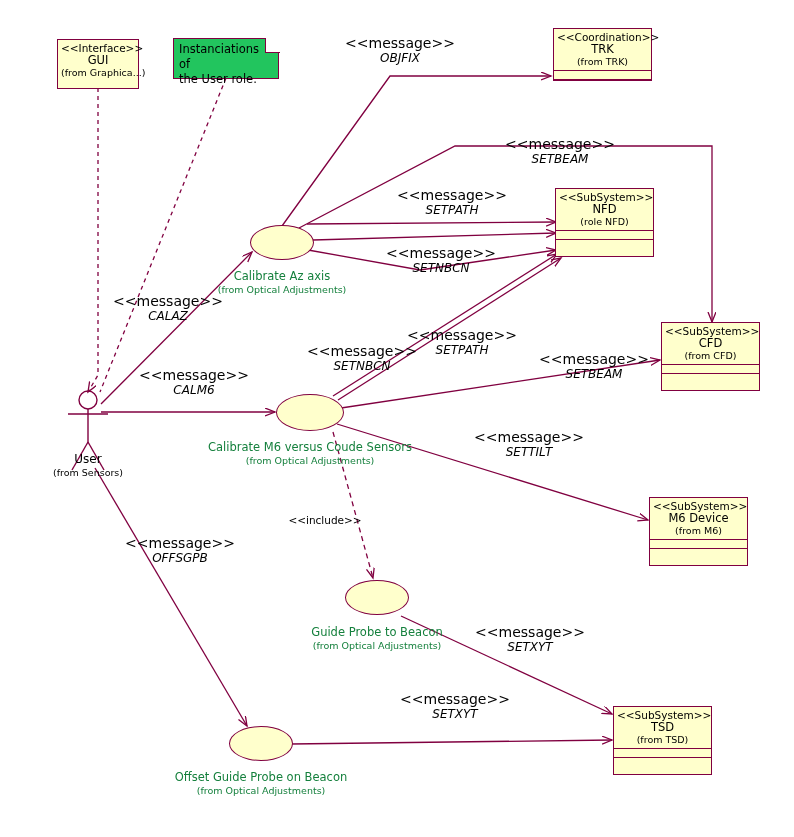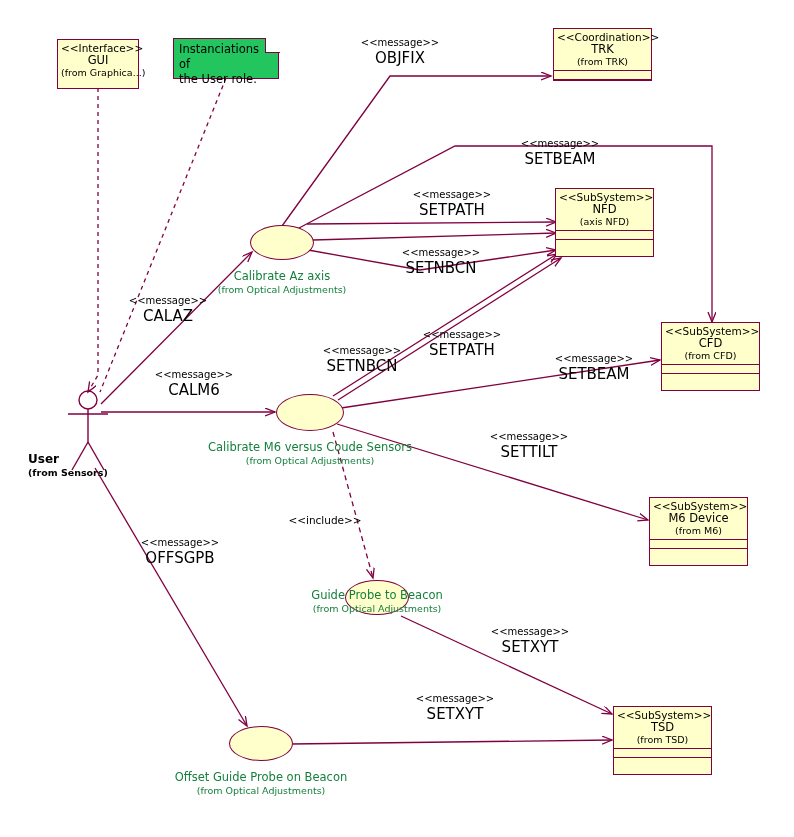--- a/index.html
+++ b/index.html
@@ -57,31 +57,31 @@
     position:absolute;
     text-align:center;
     color:#15803d;
     white-space:nowrap;
   }
   .uclabel .t1{font-size:11.5px;line-height:14px;}
   .uclabel .t2{font-size:9.5px;line-height:13px;}
 
   
   .actorlabel{
-    position:absolute;white-space:nowrap;color:#000;font-weight:bold;
+    position:absolute;text-align:center;white-space:nowrap;color:#000;
   }
   .actorlabel .t1{font-size:12px;line-height:15px;}
   .actorlabel .t2{font-size:9.5px;line-height:12px;}
 
   
   .elabel{
     position:absolute;white-space:nowrap;color:#000;text-align:center;
   }
-  .elabel .st{font-size:10px;line-height:14px;display:block;}
-  .elabel .ms{font-size:15px;line-height:16px;display:block;}
+  .elabel .st{font-size:14px;line-height:14px;display:block;}
+  .elabel .ms{font-size:12px;line-height:16px;font-style:italic;display:block;}
   .elabel.single .st{font-size:10.5px;}
 </style>
 </head>
 <body>
 
 <div id="canvas">
 
   <svg id="wires" viewBox="0 0 794 837" xmlns="http://www.w3.org/2000/svg">
     <defs>
       <marker id="ah" markerWidth="12" markerHeight="12" refX="10" refY="4" orient="auto" markerUnits="userSpaceOnUse">
@@ -155,21 +155,21 @@
       <div class="frm">(from TRK)</div>
     </div>
     <div class="bar"></div>
     <div class="bar"></div>
   </div>
 
   <div class="box" style="left:555px;top:188px;width:99px;height:69px;">
     <div class="hdr">
       <div class="stereo">&lt;&lt;SubSystem&gt;&gt;</div>
       <div class="nm">NFD</div>
-      <div class="frm">(axis NFD)</div>
+      <div class="frm">(role NFD)</div>
     </div>
     <div class="bar"></div>
     <div class="bar"></div>
   </div>
 
   <div class="box" style="left:661px;top:322px;width:99px;height:69px;">
     <div class="hdr">
       <div class="stereo">&lt;&lt;SubSystem&gt;&gt;</div>
       <div class="nm">CFD</div>
       <div class="frm">(from CFD)</div>
@@ -204,21 +204,21 @@
     <div class="t2">(from Optical Adjustments)</div>
   </div>
 
   <div class="uc" style="left:276px;top:394px;width:68px;height:37px;"></div>
   <div class="uclabel" style="left:160px;top:440px;width:300px;">
     <div class="t1">Calibrate M6 versus Coude Sensors</div>
     <div class="t2">(from Optical Adjustments)</div>
   </div>
 
   <div class="uc" style="left:345px;top:580px;width:64px;height:35px;"></div>
-  <div class="uclabel" style="left:277px;top:588px;width:200px;">
+  <div class="uclabel" style="left:277px;top:625px;width:200px;">
     <div class="t1">Guide Probe to Beacon</div>
     <div class="t2">(from Optical Adjustments)</div>
   </div>
 
   <div class="uc" style="left:229px;top:726px;width:64px;height:35px;"></div>
   <div class="uclabel" style="left:161px;top:770px;width:200px;">
     <div class="t1">Offset Guide Probe on Beacon</div>
     <div class="t2">(from Optical Adjustments)</div>
   </div>
 

